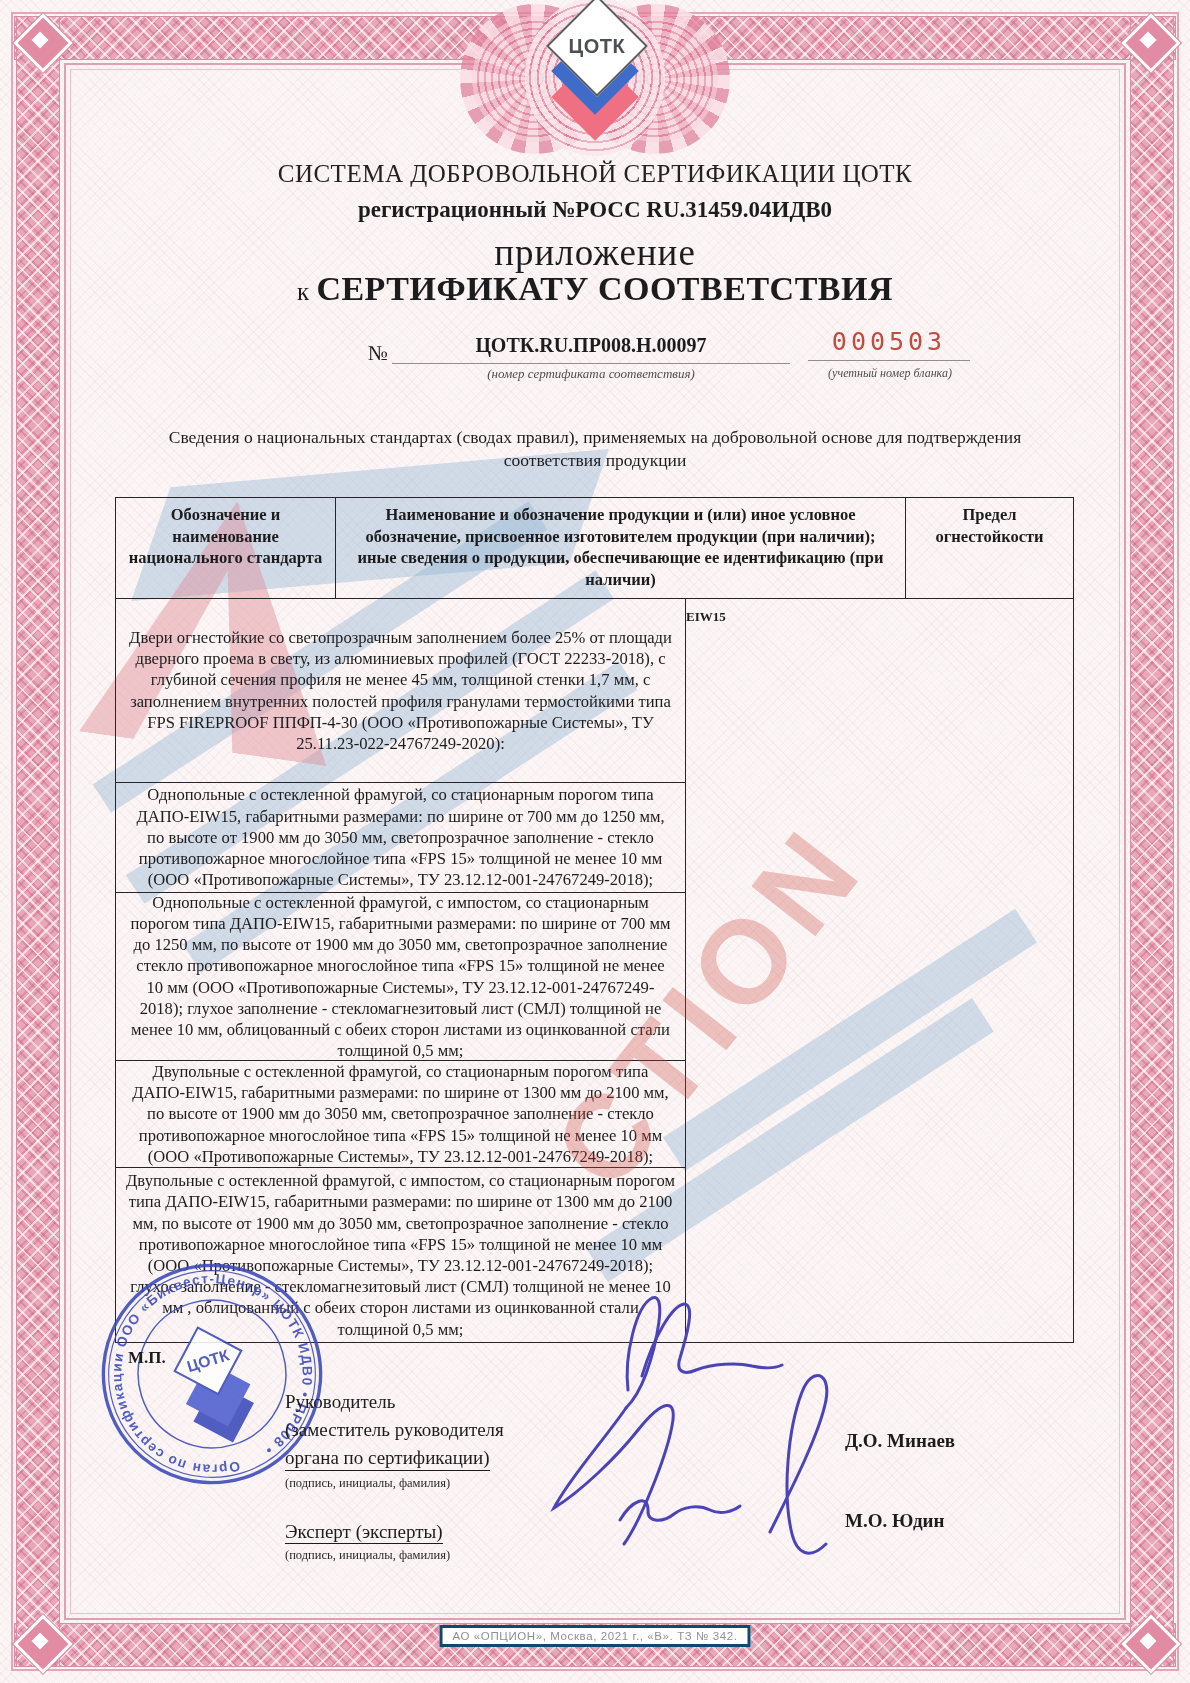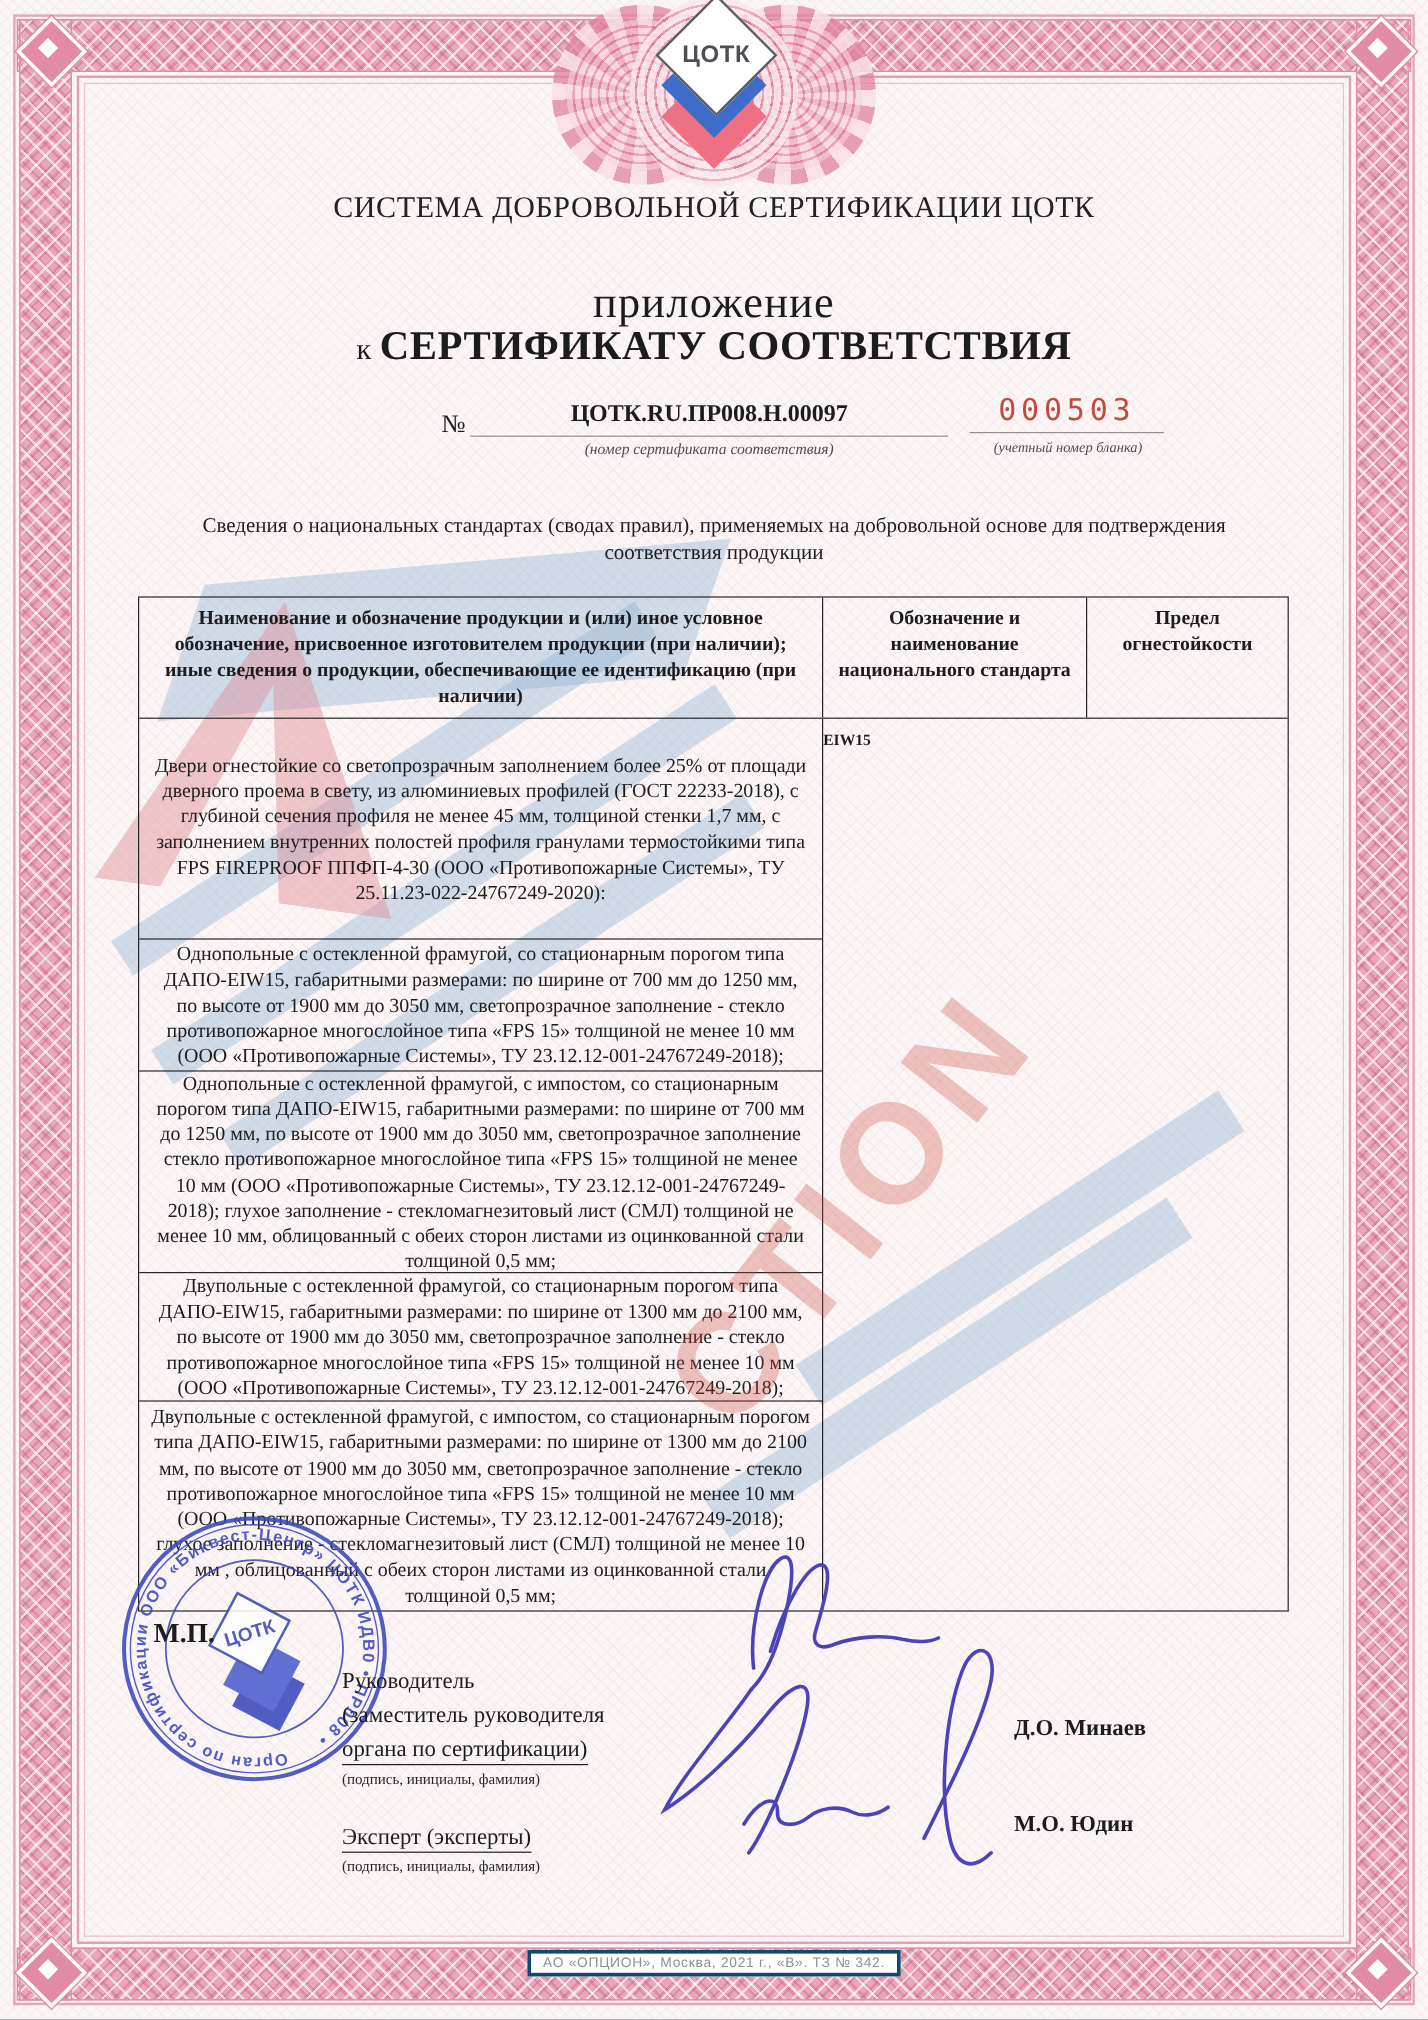--- a/index.html
+++ b/index.html
@@ -108,21 +108,21 @@
   .wm-bar3{left:150px;top:800px;width:520px;height:34px;transform:rotate(-33deg);}
   .wm-bar4{left:640px;top:1020px;width:420px;height:40px;transform:rotate(-33deg);}
   .wm-bar5{left:560px;top:1120px;width:460px;height:40px;transform:rotate(-33deg);}
   .wm-tri{left:95px;top:500px;width:250px;height:250px;z-index:1;
     background:rgba(221,140,150,.45);clip-path:polygon(50% 0,100% 100%,62% 100%,50% 28%,22% 100%,0 100%);
     transform:rotate(8deg);}
   .wm-redtext{left:600px;top:820px;width:560px;height:460px;z-index:5;
     font-family:"Liberation Sans",sans-serif;font-weight:bold;font-size:118px;letter-spacing:10px;
     color:rgba(201,66,60,.30);transform:rotate(-52deg);white-space:nowrap;}
   
-  .mp{position:absolute;left:128px;top:1348px;z-index:6;font-size:23px;font-weight:bold;}
+  .mp{position:absolute;left:128px;top:1348px;z-index:6;font-size:17px;font-weight:bold;}
   .sig-label{position:absolute;left:285px;z-index:6;font-size:19px;line-height:28px;}
   .lab-head{top:1388px;}
   .lab-head .u{border-bottom:1.6px solid #1c1c1e;padding-bottom:2px;}
   .lab-head-cap{position:absolute;left:285px;top:1476px;z-index:6;font-size:12.5px;color:#2a2a2c;}
   .lab-exp{top:1518px;}
   .lab-exp .u{border-bottom:1.6px solid #1c1c1e;padding-bottom:1px;}
   .lab-exp-cap{position:absolute;left:285px;top:1548px;z-index:6;font-size:12.5px;color:#2a2a2c;}
   .name{position:absolute;left:845px;z-index:6;font-size:19px;font-weight:bold;}
   .name-head{top:1430px;} .name-exp{top:1510px;}
   .stamp{position:absolute;left:96px;top:1258px;width:232px;height:232px;z-index:5;transform:rotate(-17deg);opacity:.88;}
@@ -181,35 +181,36 @@
     <div class="emblem">
       <div class="em-sq em-pink"></div>
       <div class="em-sq em-blue"></div>
       <div class="em-sq em-white">
         <span>ЦОТК</span>
       </div>
     </div>
   </div>
 
   <div class="hdr h-system">СИСТЕМА ДОБРОВОЛЬНОЙ СЕРТИФИКАЦИИ ЦОТК</div>
+  <div class="hdr h-reg">регистрационный №РОСС RU.31459.04ИДВ0</div>
   <div class="hdr h-app">приложение</div>
   <div class="hdr h-cert"><span class="pre">к </span><span>СЕРТИФИКАТУ СООТВЕТСТВИЯ</span></div>
 
   <div class="no-sign">№</div>
   <div class="cert-num">ЦОТК.RU.ПР008.Н.00097</div>
   <div class="cert-num-cap">(номер сертификата соответствия)</div>
   <div class="blank-num">000503</div>
   <div class="blank-num-cap">(учетный номер бланка)</div>
 
   <div class="intro">Сведения о национальных стандартах (сводах правил), применяемых на добровольной основе для подтверждения соответствия продукции</div>
 
   <div class="tbl">
     <div class="trow thead">
+      <div class="tc tc1 th">Обозначение и наименование национального стандарта</div>
       <div class="tc tc2 th">Наименование и обозначение продукции и (или) иное условное обозначение, присвоенное изготовителем продукции (при наличии); иные сведения о продукции, обеспечивающие ее идентификацию (при наличии)</div>
-      <div class="tc tc1 th">Обозначение и наименование национального стандарта</div>
       <div class="tc tc3 th">Предел огнестойкости</div>
     </div>
     <div class="trow tbody">
       <div class="tc tc2">
         <div class="sub sub-1">Двери огнестойкие со светопрозрачным заполнением более 25% от площади дверного проема в свету, из алюминиевых профилей (ГОСТ 22233-2018), с глубиной сечения профиля не менее 45 мм, толщиной стенки 1,7 мм, с заполнением внутренних полостей профиля гранулами термостойкими типа FPS FIREPROOF ППФП-4-30 (ООО «Противопожарные Системы», ТУ 25.11.23-022-24767249-2020):</div>
         <div class="sub sub-2">Однопольные с остекленной фрамугой, со стационарным порогом типа ДАПО-EIW15, габаритными размерами: по ширине от 700 мм до 1250 мм, по высоте от 1900 мм до 3050 мм, светопрозрачное заполнение - стекло противопожарное многослойное типа «FPS 15» толщиной не менее 10 мм (ООО «Противопожарные Системы», ТУ 23.12.12-001-24767249-2018);</div>
         <div class="sub sub-3">Однопольные с остекленной фрамугой, с импостом, со стационарным порогом типа ДАПО-EIW15, габаритными размерами: по ширине от 700 мм до 1250 мм, по высоте от 1900 мм до 3050 мм, светопрозрачное заполнение стекло противопожарное многослойное типа «FPS 15» толщиной не менее 10 мм (ООО «Противопожарные Системы», ТУ 23.12.12-001-24767249-2018); глухое заполнение - стекломагнезитовый лист (СМЛ) толщиной не менее 10 мм, облицованный с обеих сторон листами из оцинкованной стали толщиной 0,5 мм;</div>
         <div class="sub sub-4">Двупольные с остекленной фрамугой, со стационарным порогом типа ДАПО-EIW15, габаритными размерами: по ширине от 1300 мм до 2100 мм, по высоте от 1900 мм до 3050 мм, светопрозрачное заполнение - стекло противопожарное многослойное типа «FPS 15» толщиной не менее 10 мм (ООО «Противопожарные Системы», ТУ 23.12.12-001-24767249-2018);</div>
         <div class="sub sub-5">Двупольные с остекленной фрамугой, с импостом, со стационарным порогом типа ДАПО-EIW15, габаритными размерами: по ширине от 1300 мм до 2100 мм, по высоте от 1900 мм до 3050 мм, светопрозрачное заполнение - стекло противопожарное многослойное типа «FPS 15» толщиной не менее 10 мм (ООО «Противопожарные Системы», ТУ 23.12.12-001-24767249-2018); глухое заполнение - стекломагнезитовый лист (СМЛ) толщиной не менее 10 мм , облицованный с обеих сторон листами из оцинкованной стали толщиной 0,5 мм;</div>
       </div>

